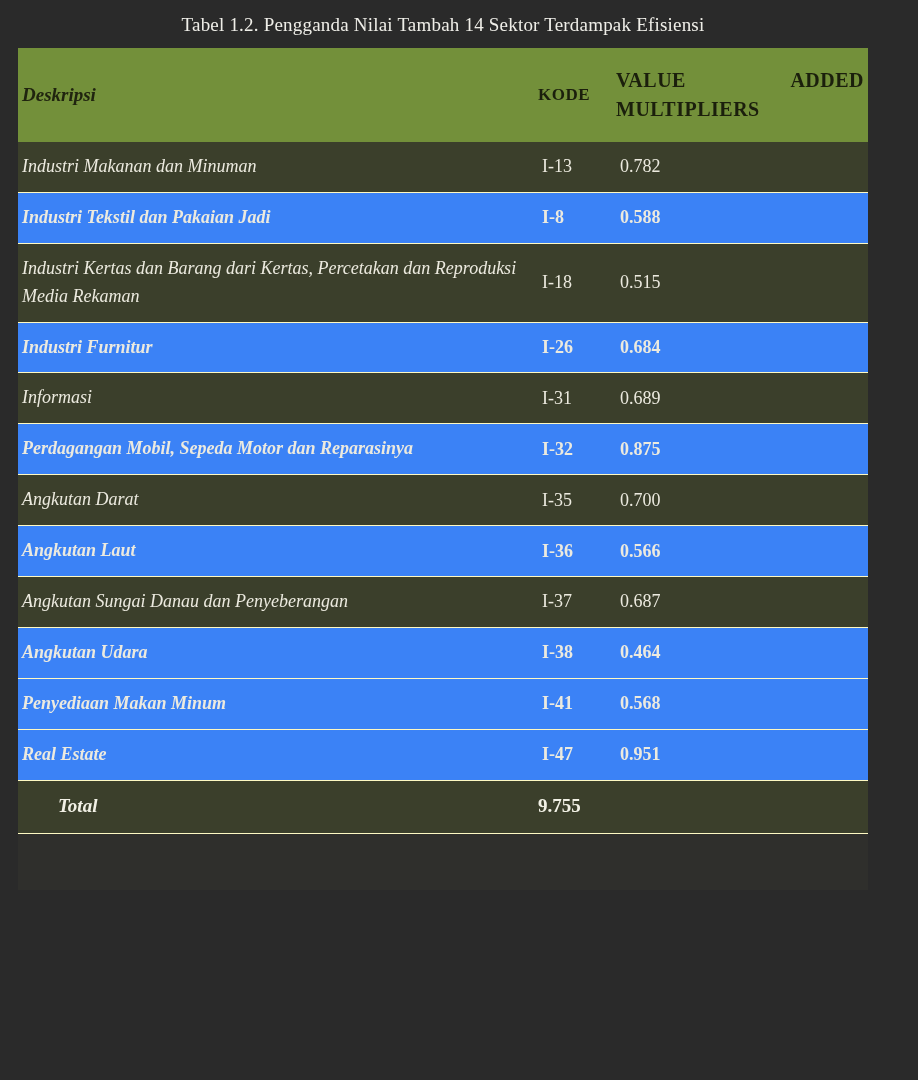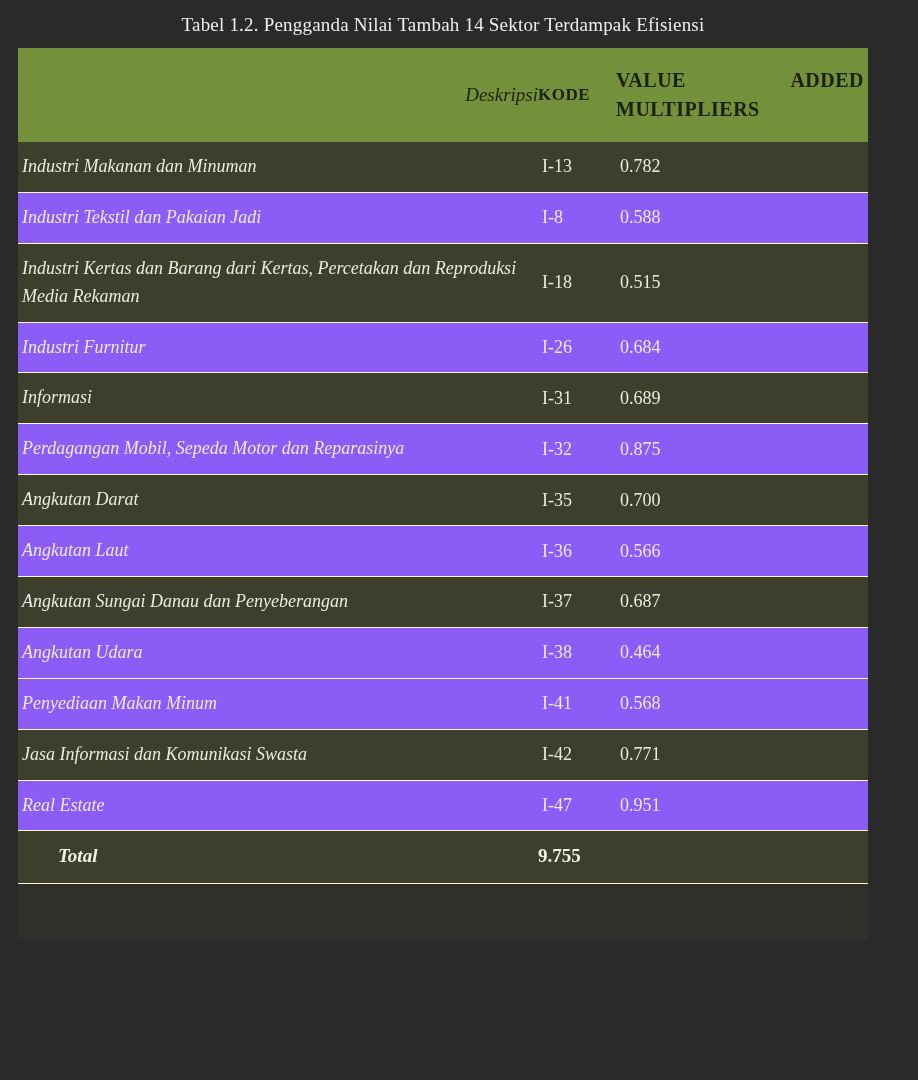--- a/index.html
+++ b/index.html
@@ -39,24 +39,24 @@
   table.tbl col.c-val  { width: 252px; }
 
   thead th {
     background: #73903a;
     color: #1d1d1d;
     vertical-align: middle;
     padding: 14px 0 14px 0;
     height: 66px;
   }
   th.desc-h {
-    text-align: right;
-    padding-left: 18px;
+    text-align: left;
+    padding-left: 4px;
     font-style: italic;
-    font-weight: normal;
+    font-weight: bold;
     font-size: 19px;
     color: #20240f;
   }
   th.kode-h {
     text-align: left;
     font-variant: small-caps;
     font-weight: bold;
     font-size: 17px;
     color: #1b1f0c;
     letter-spacing: 0.5px;
@@ -74,21 +74,21 @@
   th.val-h .valline { display: block; }
   th.val-h .valline.first { text-align: justify; text-align-last: justify; }
 
   tbody td {
     font-size: 18px;
     padding: 11px 2px 11px 4px;
     vertical-align: middle;
     border-bottom: 1px solid #fef9c3;
   }
   tbody tr.odd td  { background: #3b3f2b; }
-  tbody tr.even td { background: #8b5cf6; }
+  tbody tr.even td { background: #3b82f6; font-weight: bold; }
 
   td.desc {
     font-style: italic;
     color: #eceadf;
     line-height: 1.55;
     padding-right: 18px;
   }
   td.kode {
     color: #eceadf;
     font-style: normal;
@@ -193,25 +193,20 @@
       <tr class="even">
         <td class="desc">Angkutan Udara</td>
         <td class="kode">I-38</td>
         <td class="val">0.464</td>
       </tr>
       <tr class="even">
         <td class="desc">Penyediaan Makan Minum</td>
         <td class="kode">I-41</td>
         <td class="val">0.568</td>
       </tr>
-      <tr class="odd">
-        <td class="desc">Jasa Informasi dan Komunikasi Swasta</td>
-        <td class="kode">I-42</td>
-        <td class="val">0.771</td>
-      </tr>
       <tr class="even">
         <td class="desc">Real Estate</td>
         <td class="kode">I-47</td>
         <td class="val">0.951</td>
       </tr>
       <tr class="total-row">
         <td>Total</td>
         <td class="total-val" colspan="2">9.755</td>
       </tr>
       <tr class="spacer-row">

